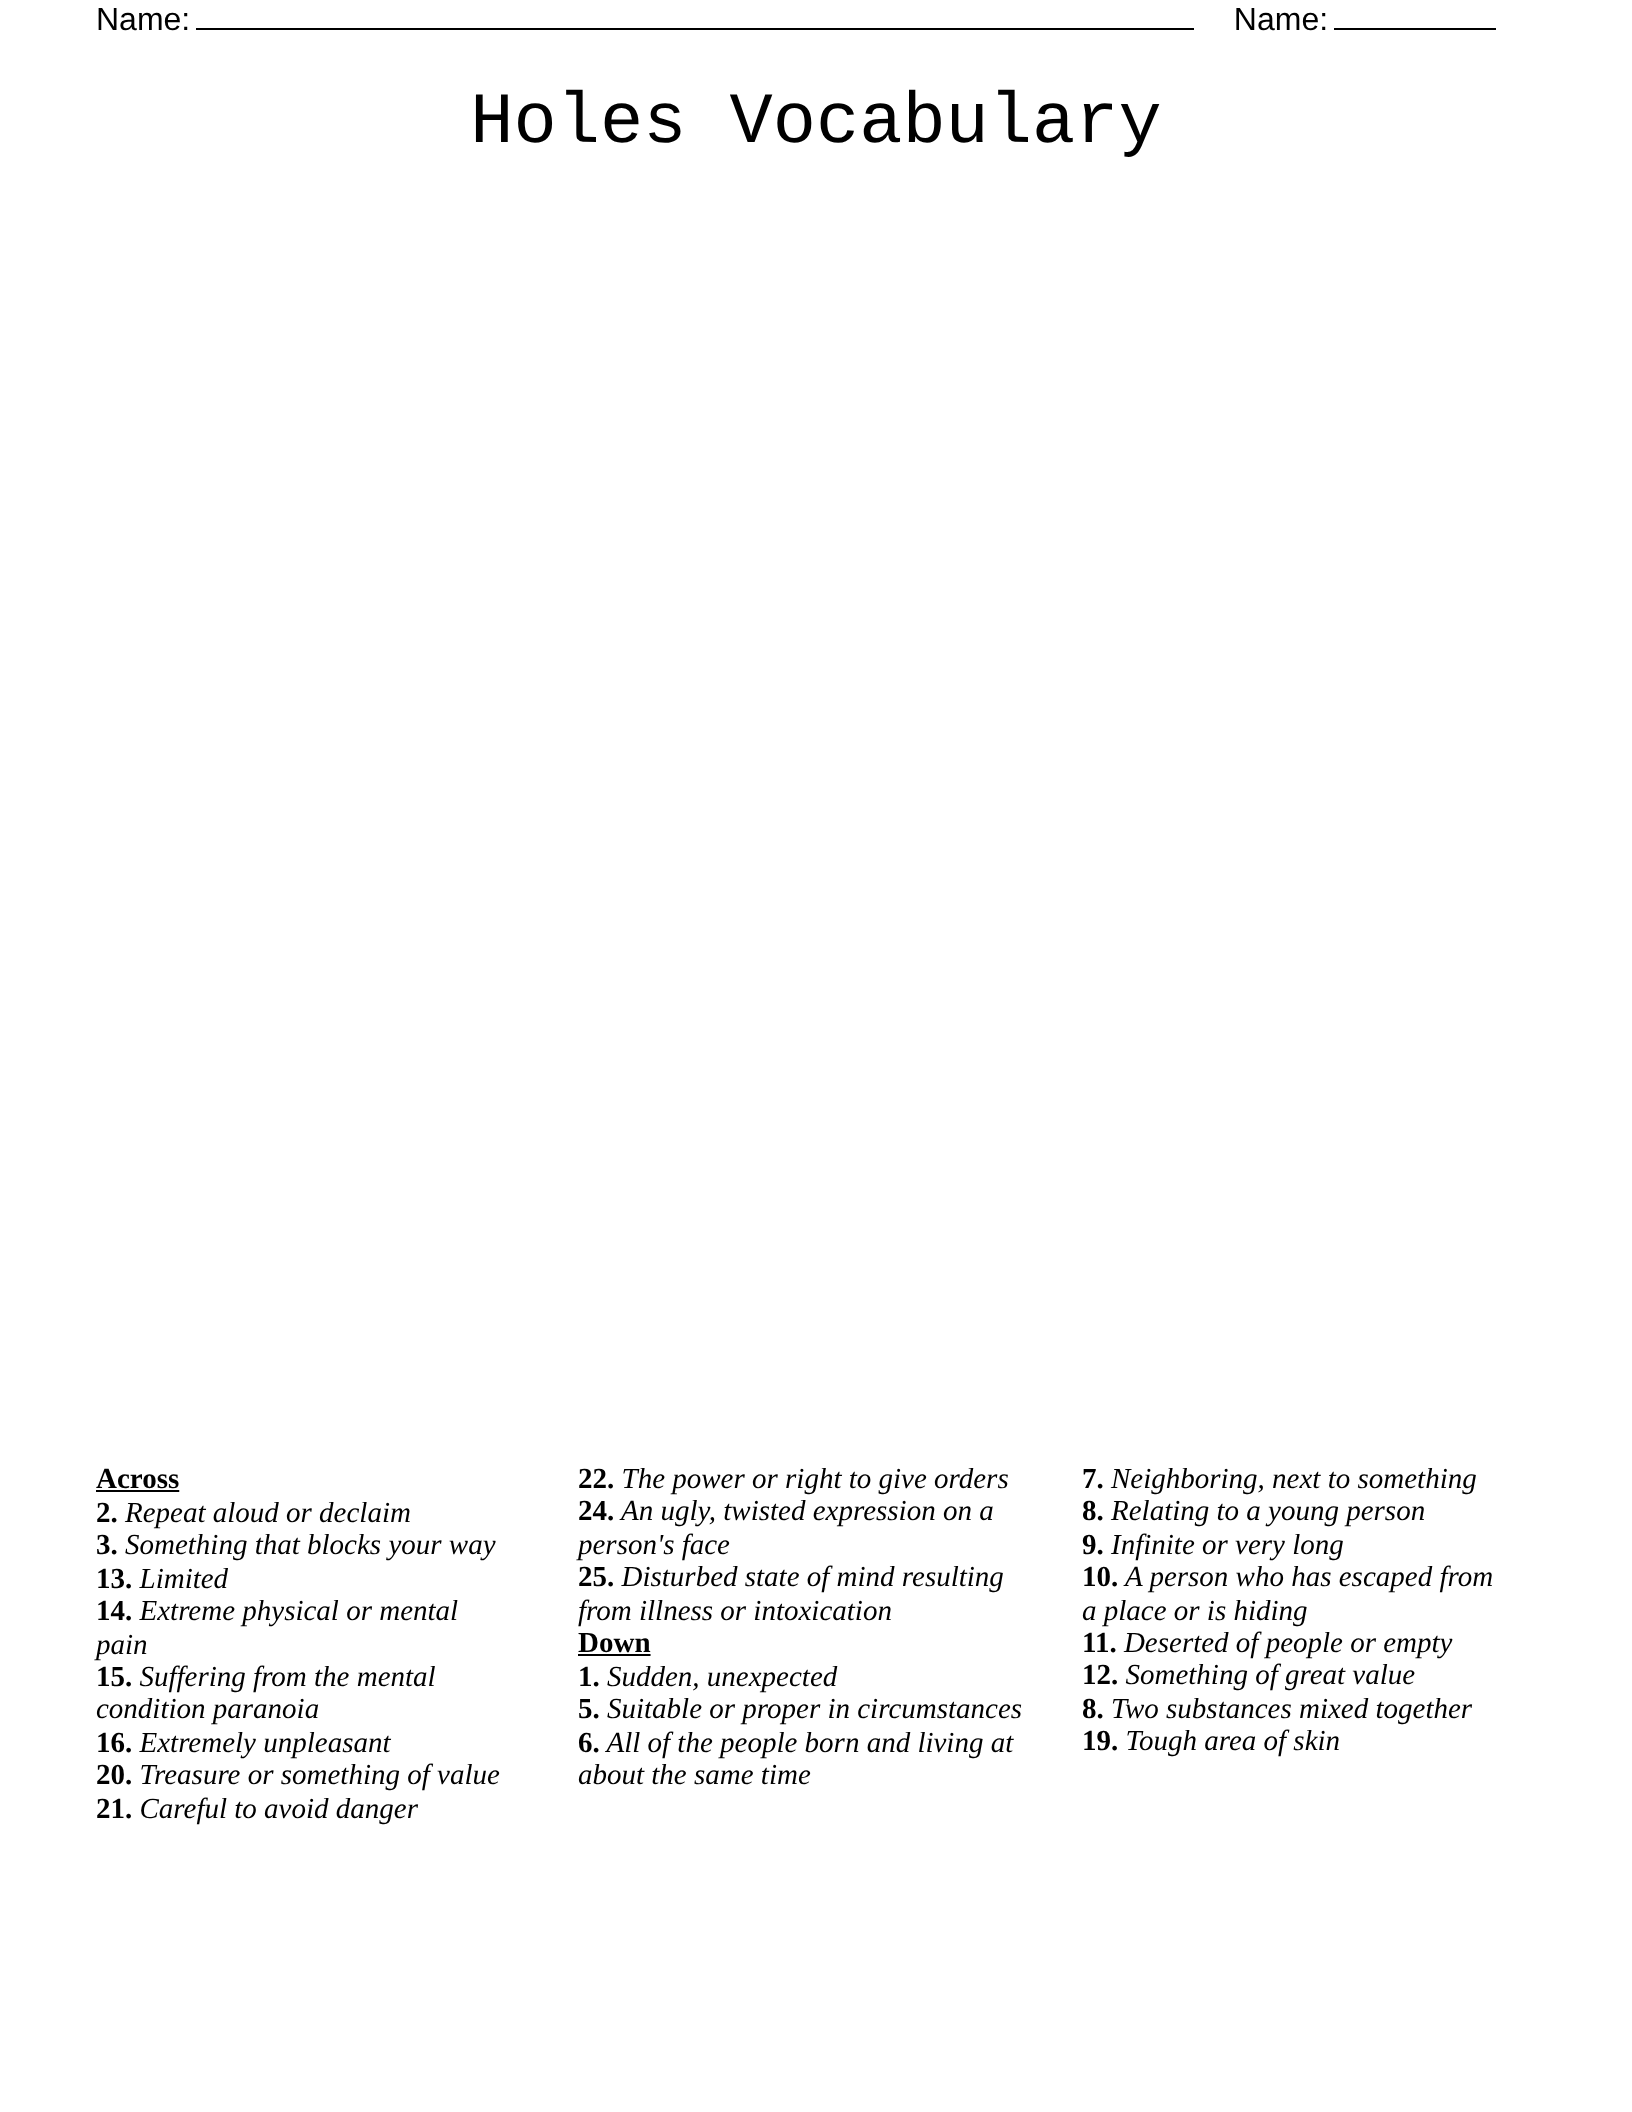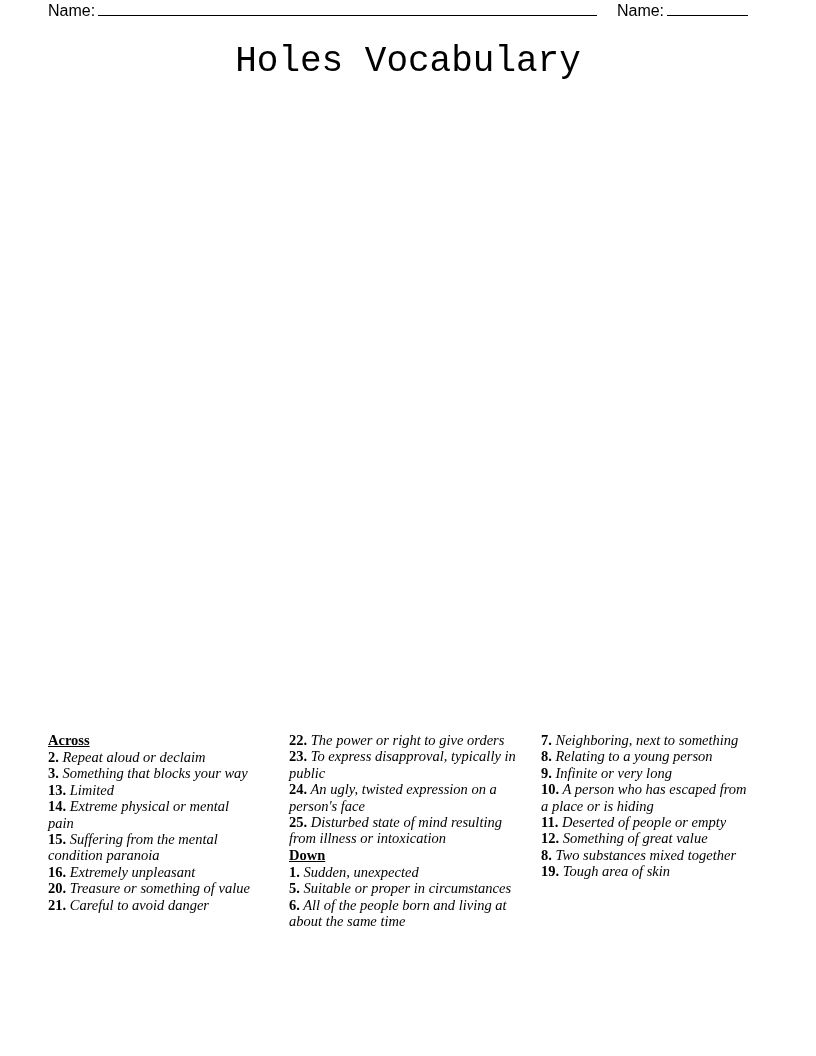--- a/index.html
+++ b/index.html
@@ -125,21 +125,20 @@
       <span class="clue-item"><span class="clue-num">3.</span><span class="clue-text"> Something that blocks your way</span></span>
       <span class="clue-item"><span class="clue-num">13.</span><span class="clue-text"> Limited</span></span>
       <span class="clue-item"><span class="clue-num">14.</span><span class="clue-text"> Extreme physical or mental pain</span></span>
       <span class="clue-item"><span class="clue-num">15.</span><span class="clue-text"> Suffering from the mental condition paranoia</span></span>
       <span class="clue-item"><span class="clue-num">16.</span><span class="clue-text"> Extremely unpleasant</span></span>
       <span class="clue-item"><span class="clue-num">20.</span><span class="clue-text"> Treasure or something of value</span></span>
       <span class="clue-item"><span class="clue-num">21.</span><span class="clue-text"> Careful to avoid danger</span></span>
     </div>
   <div class="clue-column col2" id="clue-col-1">
       <span class="clue-item"><span class="clue-num">22.</span><span class="clue-text"> The power or right to give orders</span></span>
-      <span class="clue-item"><span class="clue-num">23.</span><span class="clue-text"> To express disapproval, typically in public</span></span>
       <span class="clue-item"><span class="clue-num">24.</span><span class="clue-text"> An ugly, twisted expression on a person's face</span></span>
       <span class="clue-item"><span class="clue-num">25.</span><span class="clue-text"> Disturbed state of mind resulting from illness or intoxication</span></span>
       <span class="section-heading">Down</span>
       <span class="clue-item"><span class="clue-num">1.</span><span class="clue-text"> Sudden, unexpected</span></span>
       <span class="clue-item"><span class="clue-num">5.</span><span class="clue-text"> Suitable or proper in circumstances</span></span>
       <span class="clue-item"><span class="clue-num">6.</span><span class="clue-text"> All of the people born and living at about the same time</span></span>
     </div>
   <div class="clue-column col3" id="clue-col-2">
       <span class="clue-item"><span class="clue-num">7.</span><span class="clue-text"> Neighboring, next to something</span></span>
       <span class="clue-item"><span class="clue-num">8.</span><span class="clue-text"> Relating to a young person</span></span>

